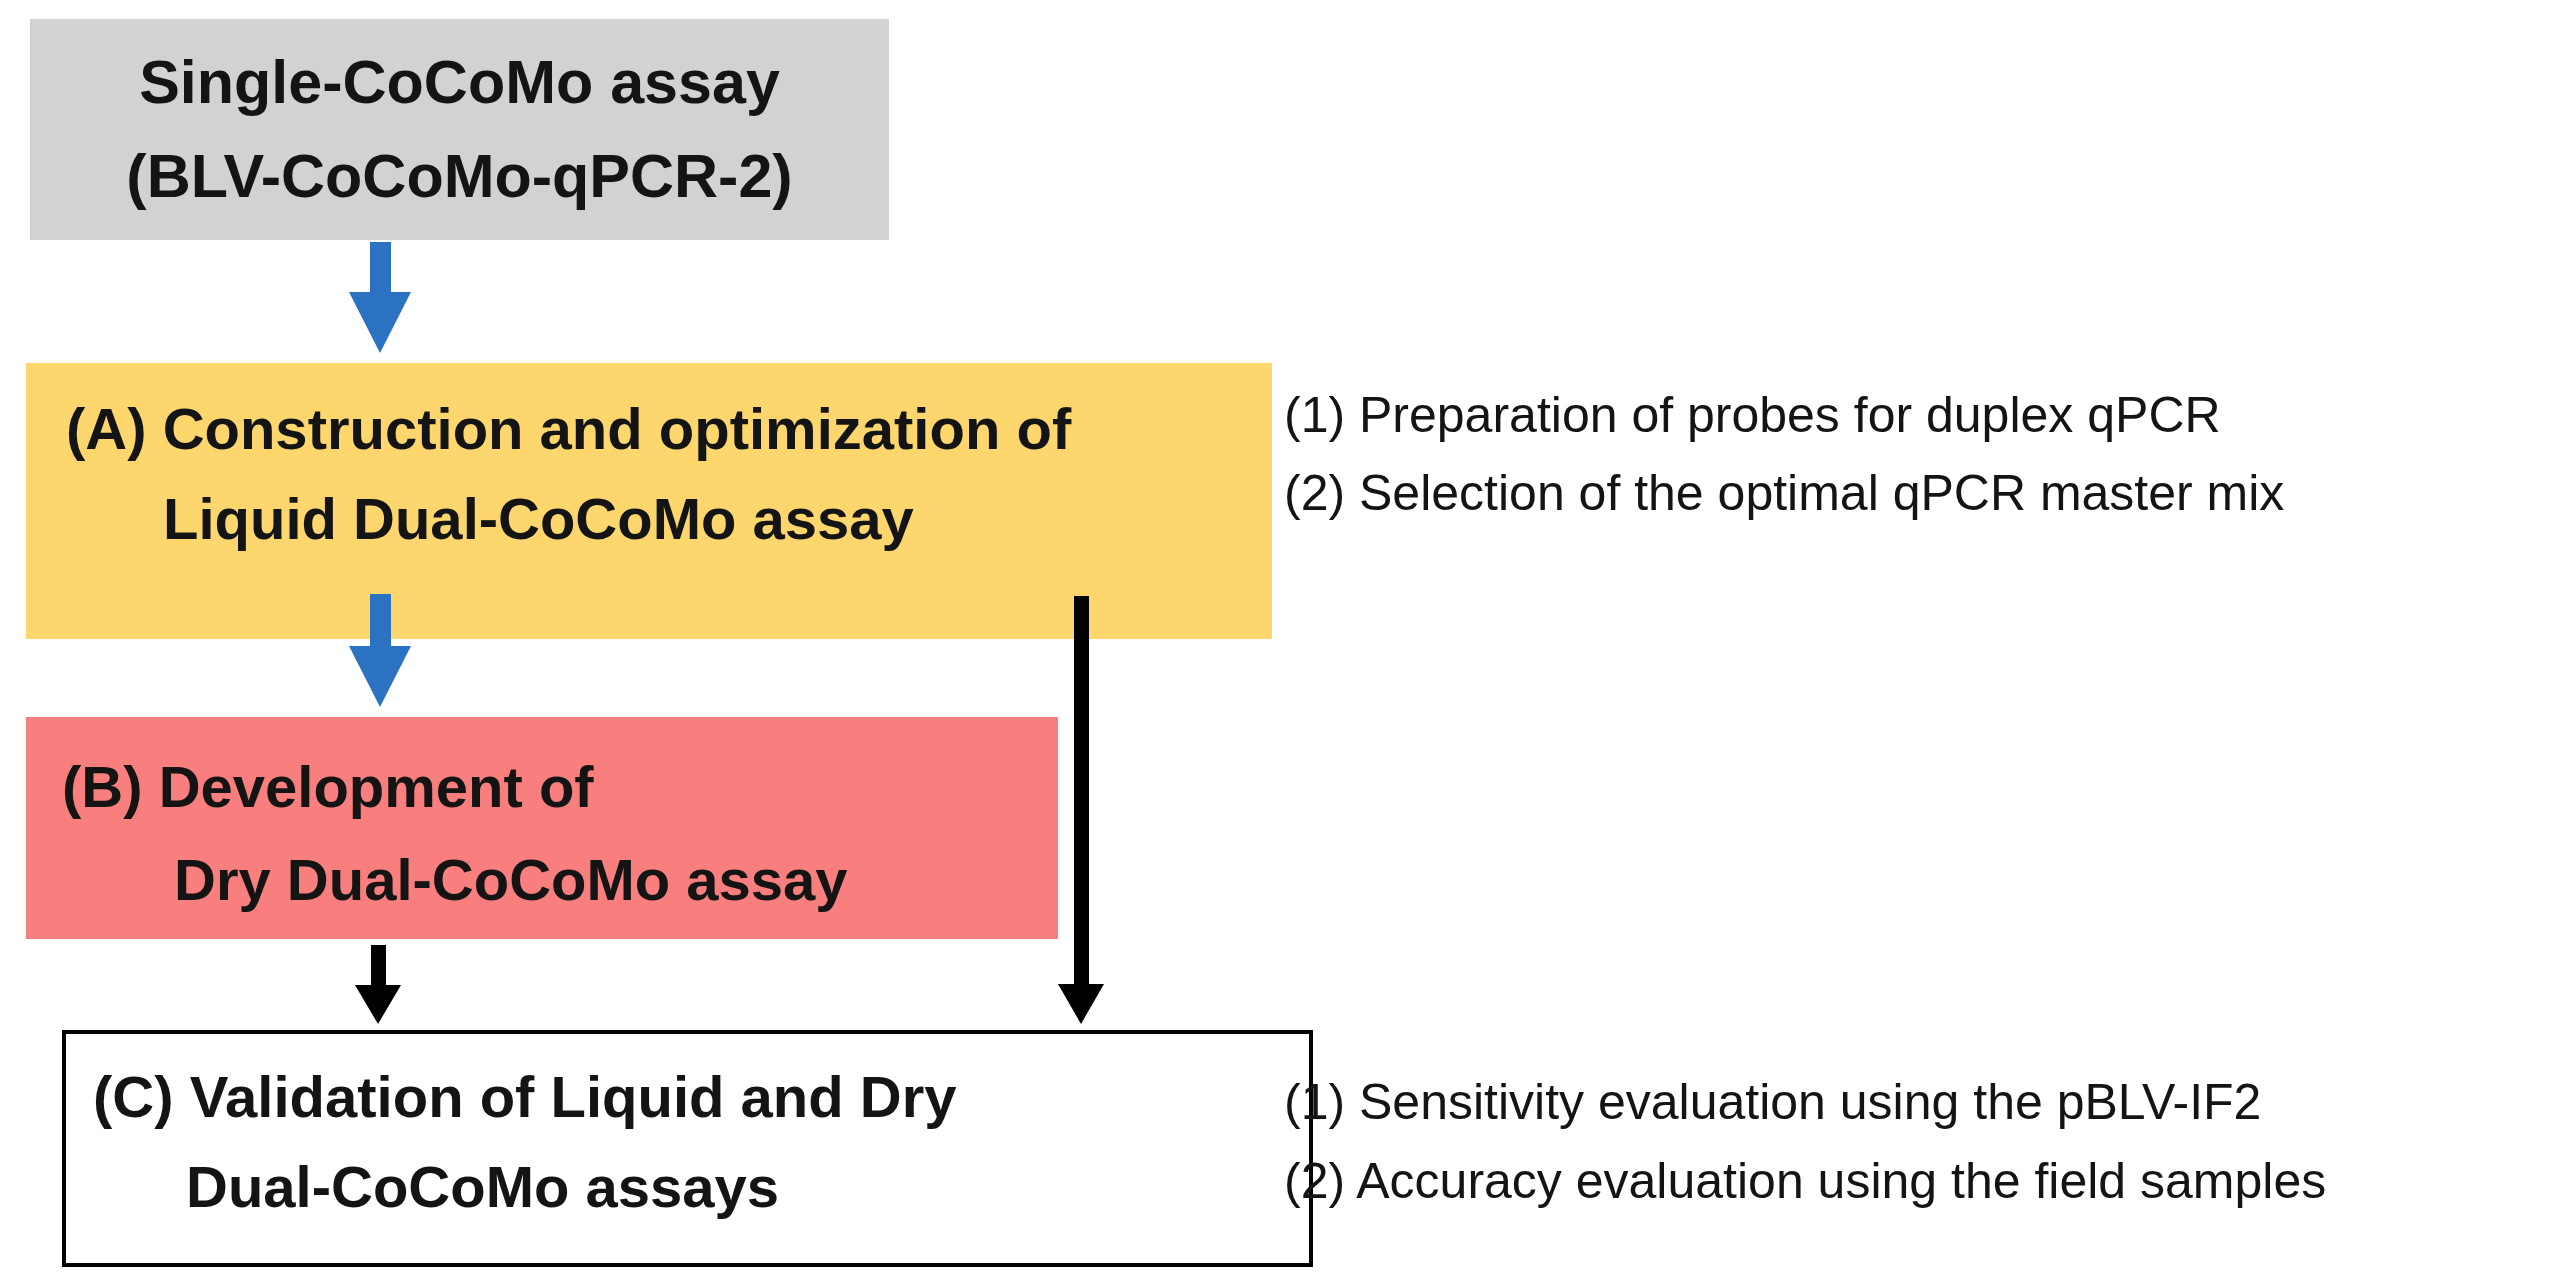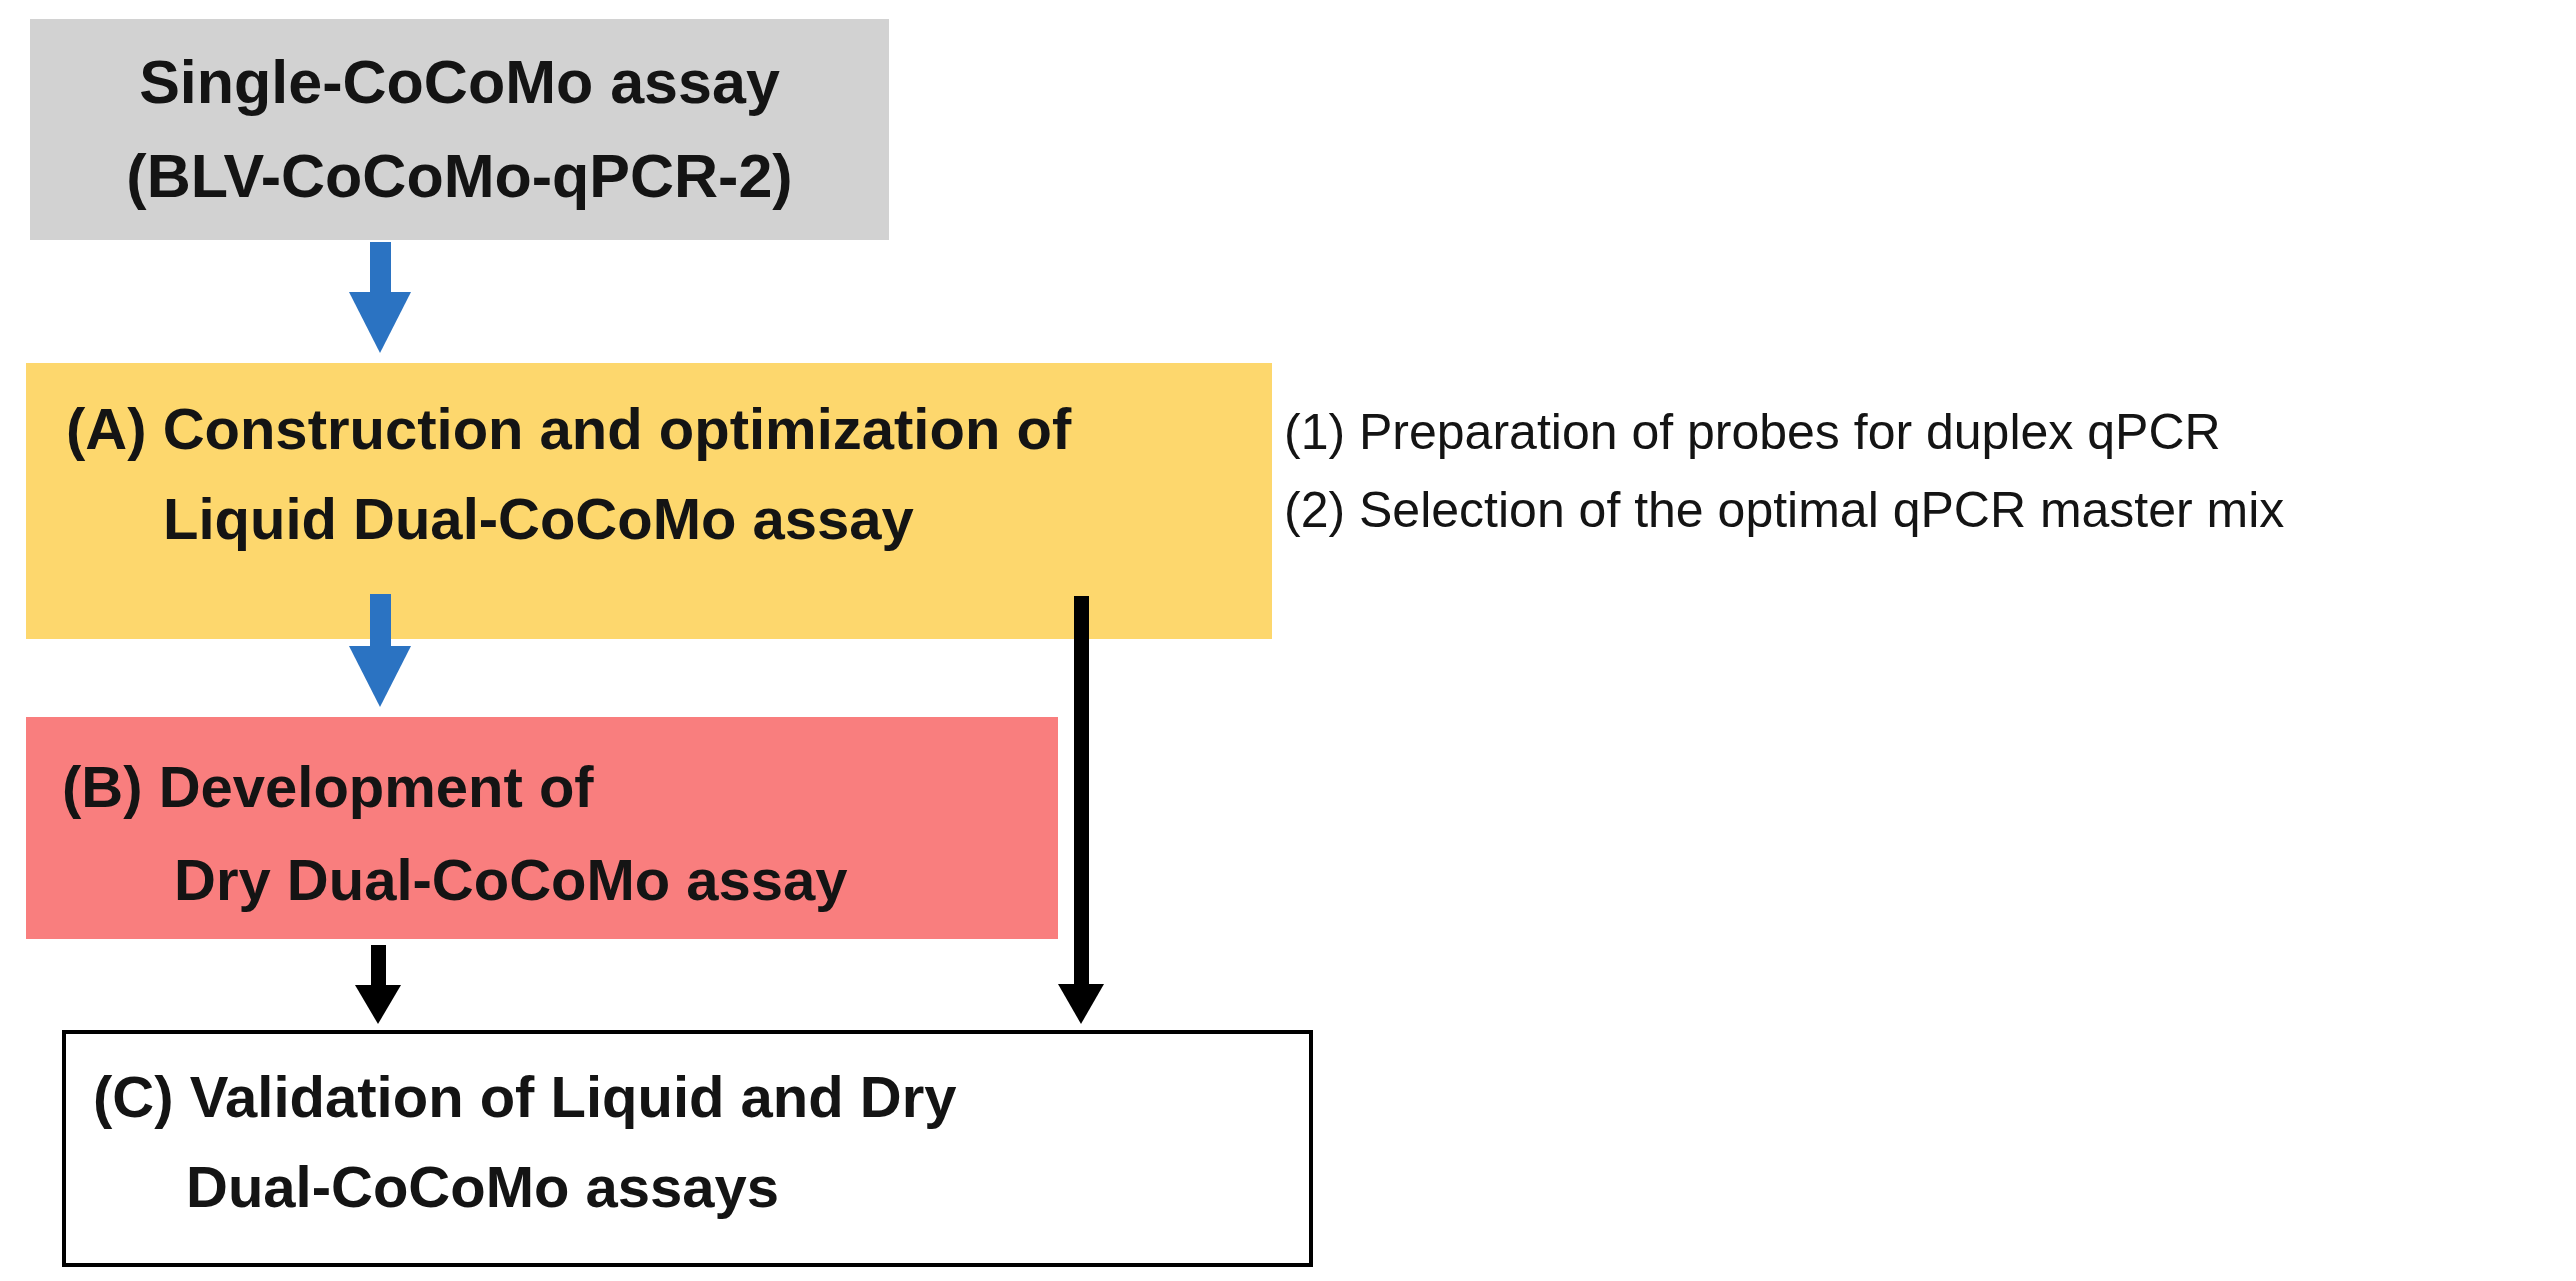--- a/index.html
+++ b/index.html
@@ -66,21 +66,21 @@
   
   .note {
     position: absolute;
     left: 1284px;
     width: 1284px;
     font-size: 50px;
     font-weight: 400;
     line-height: 78px;
     white-space: nowrap;
   }
-  .note-a { top: 393px; }
+  .note-a { top: 376px; }
   .note-c { top: 1063px; line-height: 79px; }
   
   .arrow {
     position: absolute;
   }
   .arrow .stem {
     position: absolute;
   }
   .arrow .head {
     position: absolute;
@@ -146,15 +146,19 @@
   <div class="arrow arrow-b-c">
     <div class="stem"></div>
     <div class="head"></div>
   </div>
 
   <div class="box box-c">
     <div class="line line1">(C) Validation of Liquid and Dry</div>
     <div class="line line2">Dual-CoCoMo assays</div>
   </div>
 
+  <div class="note note-c">
+    <div class="line">(1) Sensitivity evaluation using the pBLV-IF2</div>
+    <div class="line">(2) Accuracy evaluation using the field samples</div>
+  </div>
 
 </div>
 
 
 </body></html>

